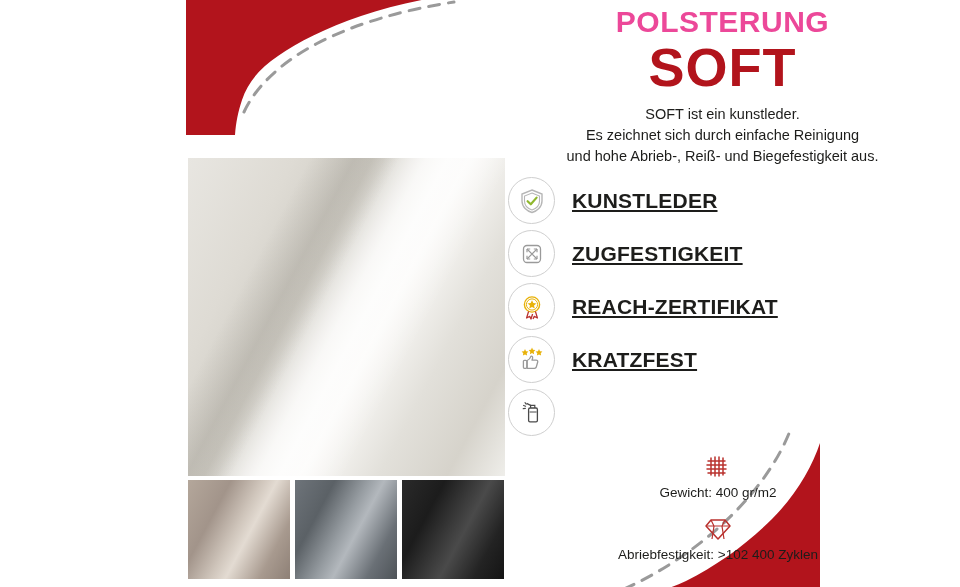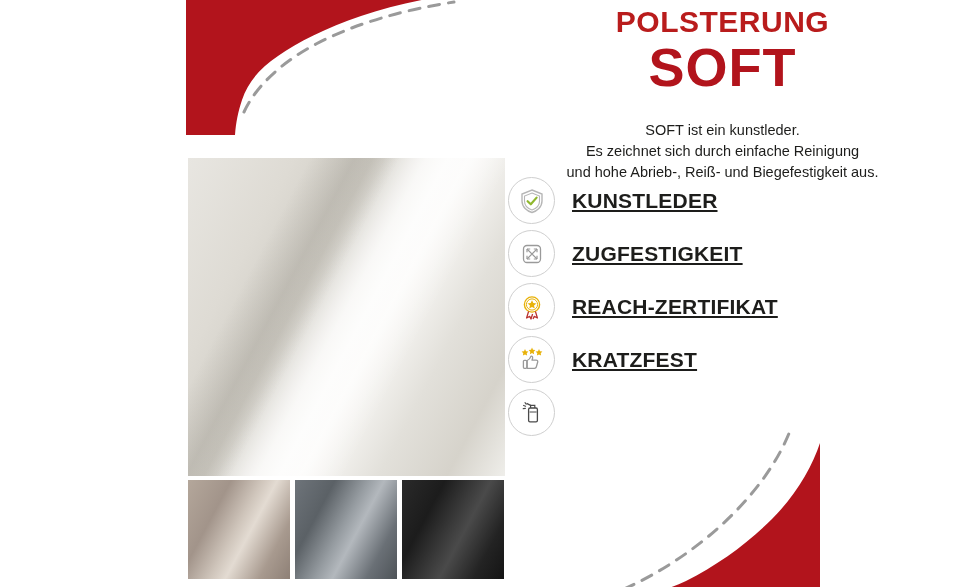--- a/index.html
+++ b/index.html
@@ -51,34 +51,34 @@
     position: absolute;
     left: 505px;
     top: 6px;
     width: 435px;
     text-align: center;
   }
   .title-1 {
     font-size: 30px;
     font-weight: bold;
     letter-spacing: 0.5px;
-    color: #b91c1c;
+    color: #ec4899;
     line-height: 1.05;
     text-align: center;
   }
   .title-2 {
     font-size: 54px;
     font-weight: bold;
     letter-spacing: 1px;
     color: #b2141c;
     line-height: 1.0;
     margin-top: 2px;
   }
   .subtitle {
-    margin-top: 26px;
+    margin-top: 10px;
     font-size: 14.5px;
     color: #1d1d1b;
     line-height: 1.45;
     text-align: center;
   }
 
   
   .main-swatch {
     position: absolute;
     left: 188px;
@@ -291,14 +291,39 @@
             <path d="M6.6 6.2 L4.6 5.4"></path>
             <path d="M6.4 8.4 L4.2 8.6"></path>
             <path d="M7.2 4.2 L6 2.6"></path>
           </g>
         </svg>
       </div>
     </div>
 
   </div>
 
+  <div class="specs">
+
+    <div class="spec">
+      <div class="spec-icon">
+        <svg width="28" height="26" viewBox="0 0 28 26">
+          <g stroke="#b9322e" stroke-width="1.5" stroke-linecap="round">
+            <path d="M7 4 v17 M11 3 v19 M15 3 v19 M19 4 v17"></path>
+            <path d="M4 7 h17 M3 11 h19 M3 15 h19 M4 19 h17"></path>
+          </g>
+        </svg>
+      </div>
+      <div class="spec-text">Gewicht: 400 gr/m2</div>
+    </div>
+
+    <div class="spec spec-2">
+      <div class="spec-icon">
+        <svg width="28" height="26" viewBox="0 0 28 26">
+          <path d="M7 4 h14 l5 6 -12 13 -12 -13 Z" fill="none" stroke="#b9322e" stroke-width="1.5" stroke-linejoin="round"></path>
+          <path d="M2 10 h24 M7 4 l3 6 -2 13 M21 4 l-3 6 2 13 M10 10 h8" fill="none" stroke="#b9322e" stroke-width="1.2"></path>
+        </svg>
+      </div>
+      <div class="spec-text">Abriebfestigkeit: &gt;102 400 Zyklen</div>
+    </div>
+
+  </div>
 
 </div>
 
 </body></html>

